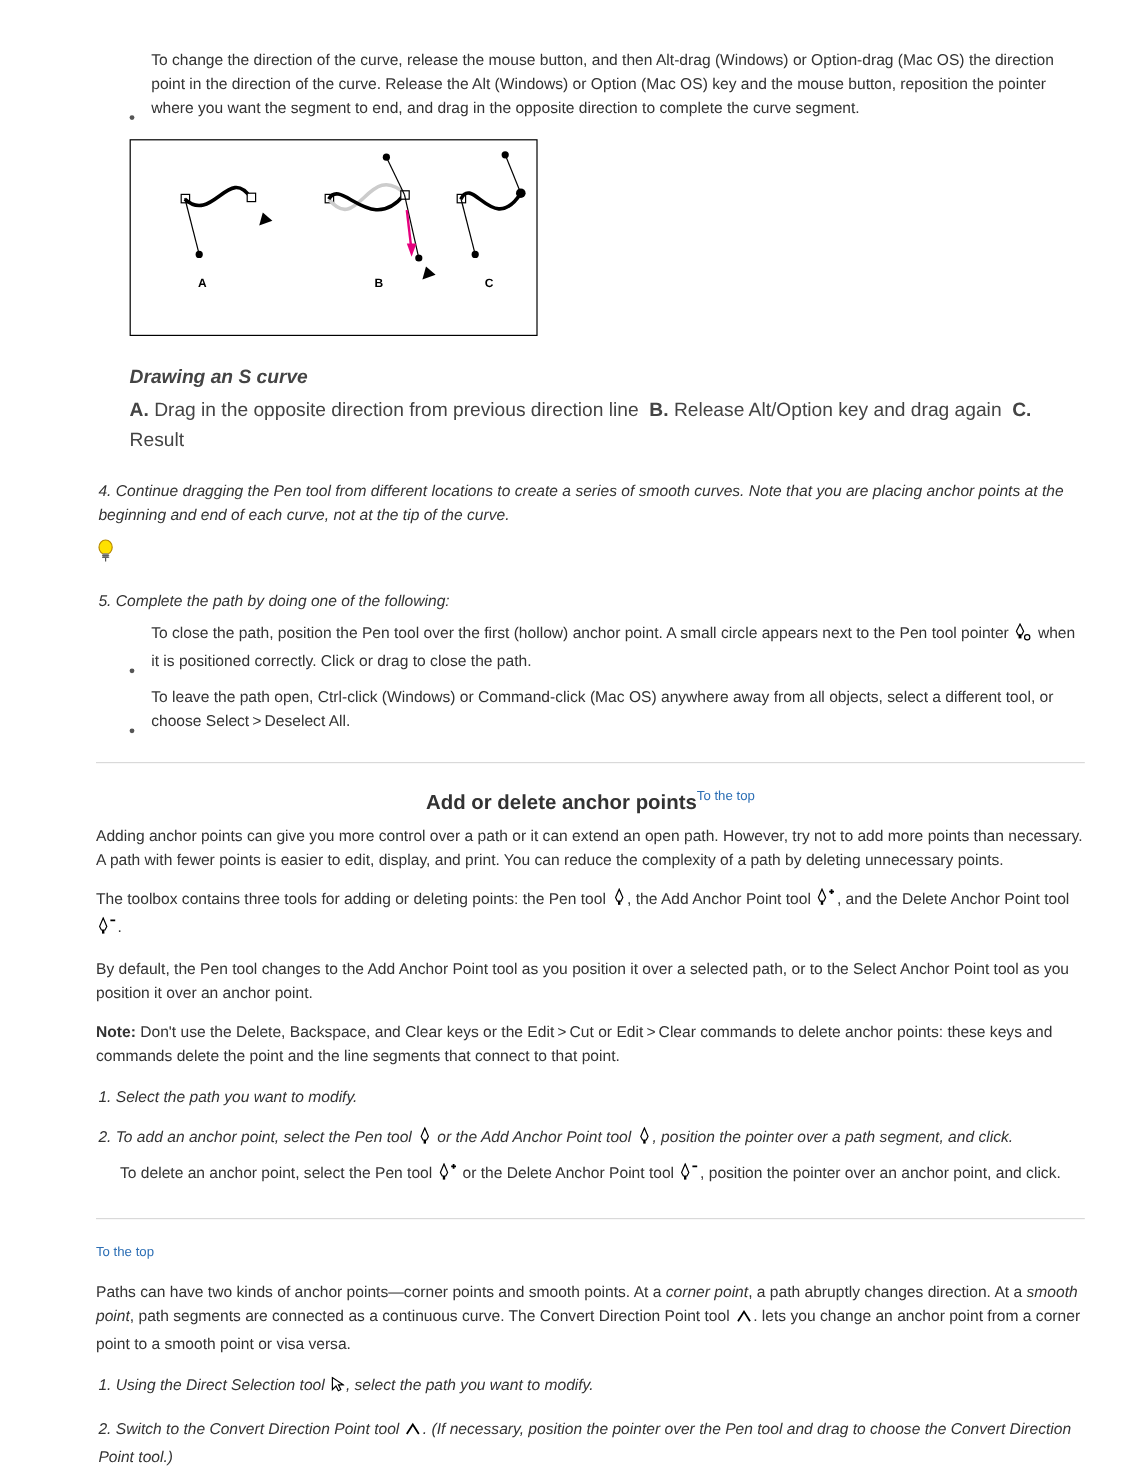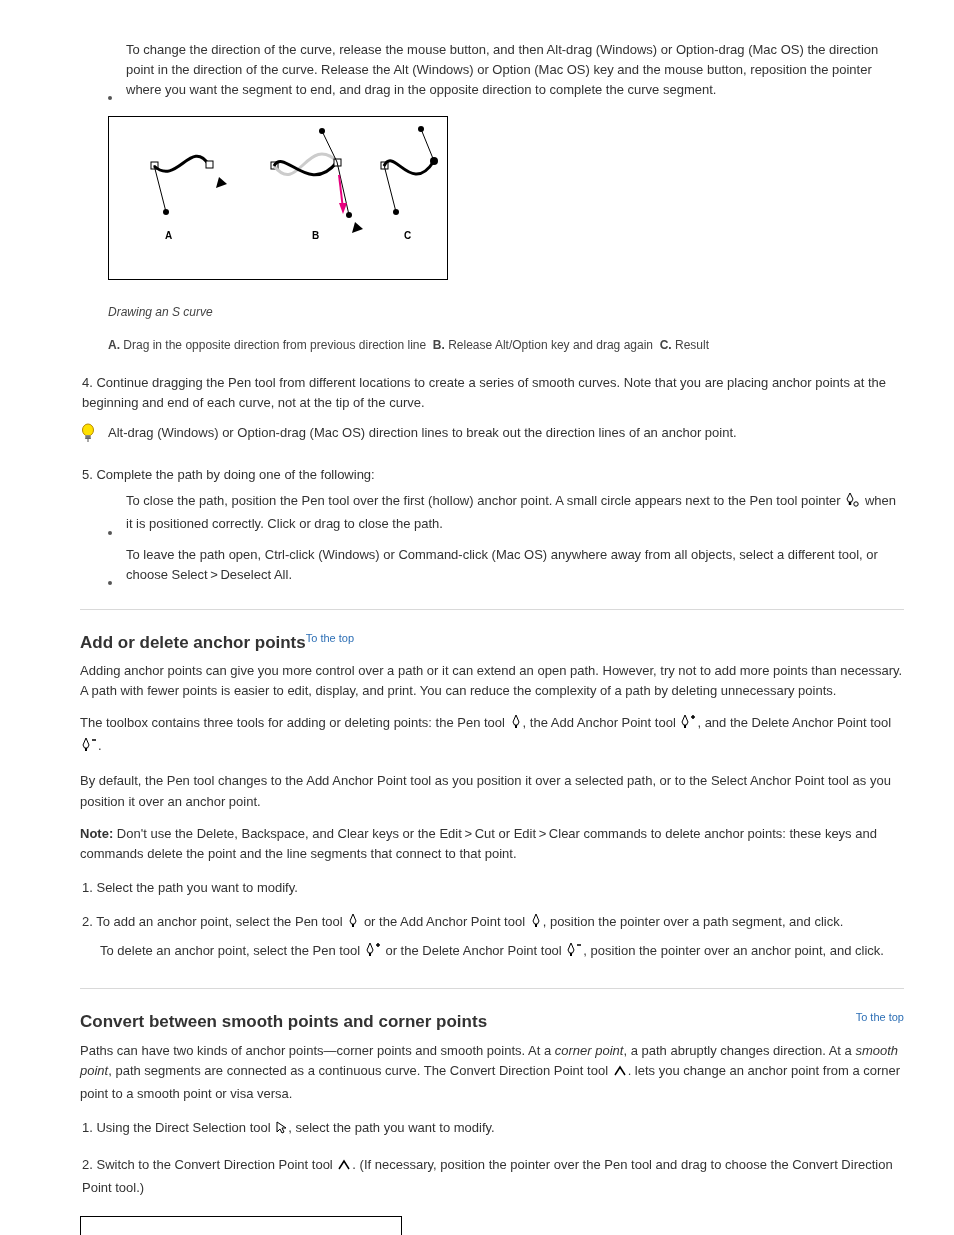--- a/index.html
+++ b/index.html
@@ -30,32 +30,33 @@
   }
   .bullet-text { flex: 1; }
   .figure-box {
     border: 1.5px solid #000;
     margin: 12px 0 8px 28px;
     background: #fff;
     display: inline-block;
   }
   .fig1-svg { display: block; }
   .caption {
-    font-size: 12px;
+    font-size: 16px;
     font-style: italic;
     color: #444;
-    margin: 8px 0 15px 28px;
+    margin: 8px 0 4px 28px;
+    font-weight: bold;
   }
   .caption-detail {
-    font-size: 12px;
+    font-size: 16px;
     color: #444;
     margin: 2px 0 18px 28px;
   }
   .caption-detail .lbl { font-weight: bold; font-style: normal; }
-  .num-item { margin-top: 14px; margin-bottom: 6px; margin-left: 2px; }
+  .num-item { margin-top: 14px; margin-bottom: 6px; margin-left: 2px; font-style: italic; }
   .num-item .num { font-weight: normal; }
   .tip-row {
     display: flex;
     align-items: flex-start;
     margin: 10px 0 14px 0;
   }
   .tip-icon-wrap { width: 28px; flex-shrink: 0; }
   .tip-text { flex: 1; }
   .indent-bullets { margin-left: 28px; }
   .hr {
@@ -158,21 +159,20 @@
 <div class="tip-row">
   <div class="tip-icon-wrap">
     <svg width="16" height="22" viewBox="0 0 16 22">
       <ellipse cx="8" cy="7" rx="5.5" ry="6" fill="#ffe100" stroke="#b88a00" stroke-width="1"></ellipse>
       <rect x="5.5" y="12" width="5" height="4" fill="#888" rx="1"></rect>
       <line x1="5" y1="14" x2="11" y2="14" stroke="#555" stroke-width="0.7"></line>
       <line x1="5" y1="15.5" x2="11" y2="15.5" stroke="#555" stroke-width="0.7"></line>
       <line x1="8" y1="16" x2="8" y2="19" stroke="#555" stroke-width="1"></line>
     </svg>
   </div>
-  <div class="tip-text">Alt-drag (Windows) or Option-drag (Mac OS) direction lines to break out the direction lines of an anchor point.</div>
 </div>
 
 
 <div class="num-item">
   <span class="num">5. </span><span>Complete the path by doing one of the following:</span>
 </div>
 <div class="indent-bullets">
   <div class="bullet-row">
     <div class="bullet-dot"></div>
     <div class="bullet-text">
@@ -189,21 +189,21 @@
   </div>
   <div class="bullet-row" style="margin-top:10px">
     <div class="bullet-dot"></div>
     <div class="bullet-text">To leave the path open, Ctrl-click (Windows) or Command-click (Mac OS) anywhere away from all objects, select a different tool, or choose Select &gt; Deselect All.</div>
   </div>
 </div>
 
 <hr class="hr">
 
 
-<div style="display:flex; justify-content:flex-start; align-items:flex-start;">
+<div style="display:flex; justify-content:center; align-items:flex-start;">
   <h2 class="section">Add or delete anchor points</h2>
   <a class="section-link">To the top</a>
 </div>
 
 <div class="body-para">Adding anchor points can give you more control over a path or it can extend an open path. However, try not to add more points than necessary. A path with fewer points is easier to edit, display, and print. You can reduce the complexity of a path by deleting unnecessary points.</div>
 
 <div class="body-para">
   The toolbox contains three tools for adding or deleting points: the Pen tool
   <span class="inline-icon">
     <svg width="12" height="16" viewBox="0 0 12 16">
@@ -272,21 +272,20 @@
         <rect x="4" y="11" width="2" height="3" fill="#000"></rect>
         <line x1="11" y1="3" x2="15" y2="3" stroke="#000" stroke-width="1.5"></line>
       </svg>
   </span>, position the pointer over an anchor point, and click.
 </div>
 
 <hr class="hr">
 
 
 <div style="display:flex; justify-content:space-between; align-items:flex-start;">
-  <h2 class="section">Convert between smooth points and corner points</h2>
   <a class="section-link">To the top</a>
 </div>
 
 <div class="body-para">
   Paths can have two kinds of anchor points—corner points and smooth points. At a <i>corner point</i>, a path abruptly changes direction. At a <i>smooth point</i>, path segments are connected as a continuous curve. The Convert Direction Point tool
   <span class="inline-icon">
     <svg width="14" height="14" viewBox="0 0 14 14">
         <polyline points="2,11 7,3 12,11" fill="none" stroke="#000" stroke-width="1.5"></polyline>
       </svg>
   </span>. lets you change an anchor point from a corner point to a smooth point or visa versa.

